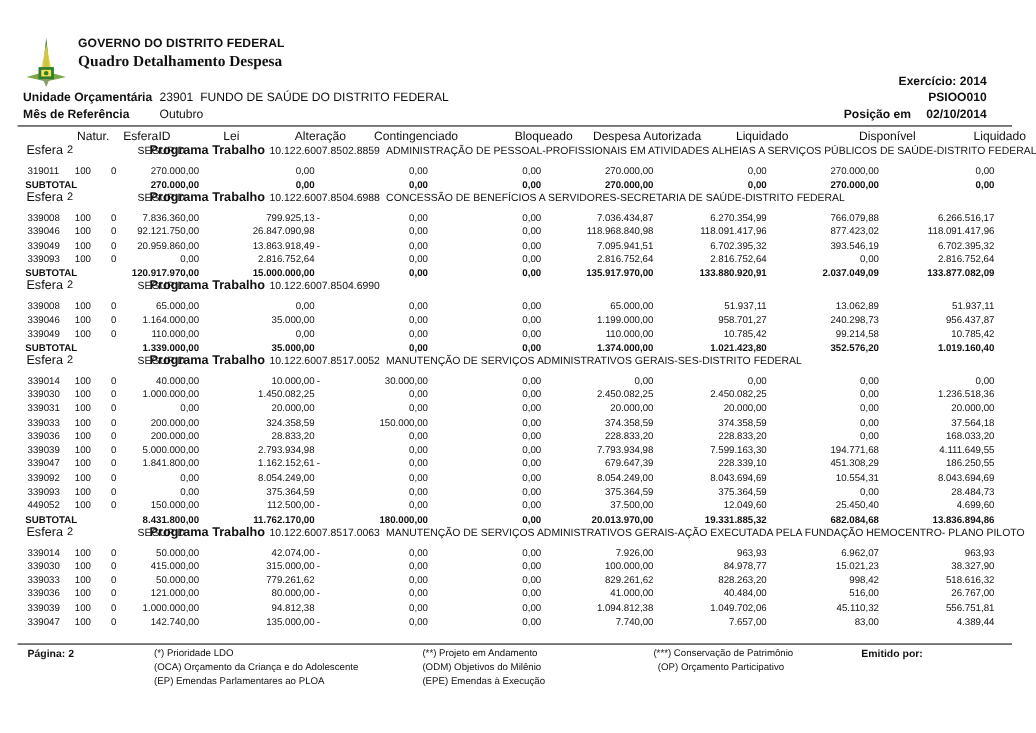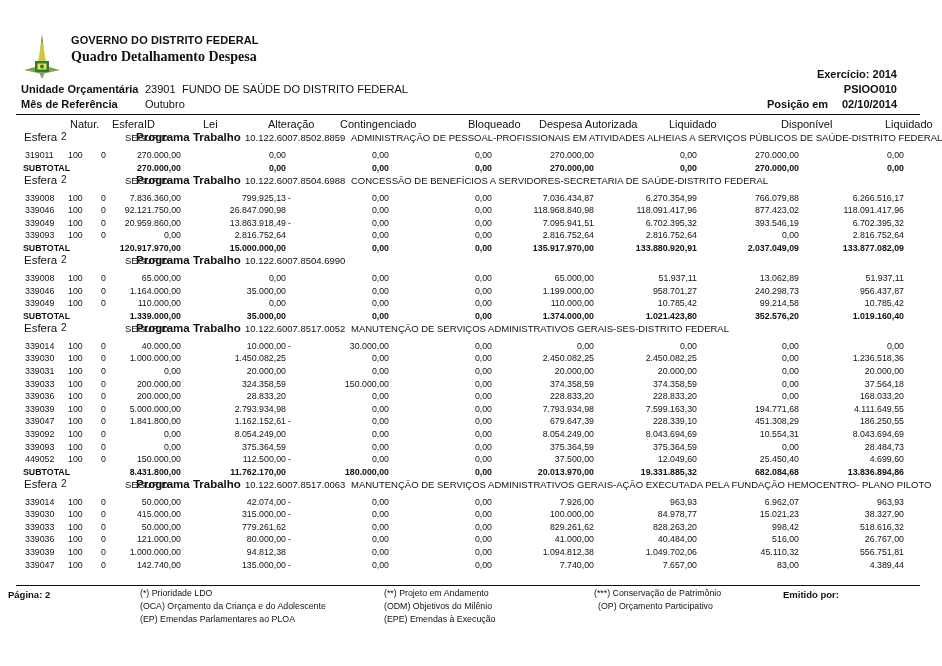--- a/index.html
+++ b/index.html
@@ -504,21 +504,21 @@
       <span class="num c-desp">7.740,00</span>
       <span class="num c-emp">7.657,00</span>
       <span class="num c-disp">83,00</span>
       <span class="num c-liq">4.389,44</span>
       <span class="c-alt-sign">-</span>
     </div>
   </div>
 
 <div class="hr" style="top:585px"></div>
 
-<div class="footer bold" style="left:8px;top:589px">Página: 2</div>
+<div class="footer bold" style="left:25px;top:589px">Página: 2</div>
 <div class="footer" style="left:140px;top:588px">(*) Prioridade LDO</div>
 <div class="footer" style="left:384px;top:588px">(**) Projeto em Andamento</div>
 <div class="footer" style="left:594px;top:588px">(***) Conservação de Patrimônio</div>
 <div class="footer" style="left:140px;top:601px">(OCA) Orçamento da Criança e do Adolescente</div>
 <div class="footer" style="left:384px;top:601px">(ODM) Objetivos do Milênio</div>
 <div class="footer" style="left:598px;top:601px">(OP) Orçamento Participativo</div>
 <div class="footer" style="left:140px;top:614px">(EP) Emendas Parlamentares ao PLOA</div>
 <div class="footer" style="left:384px;top:614px">(EPE) Emendas à Execução</div>
 <div class="footer bold" style="left:783px;top:589px">Emitido por:</div>
 

